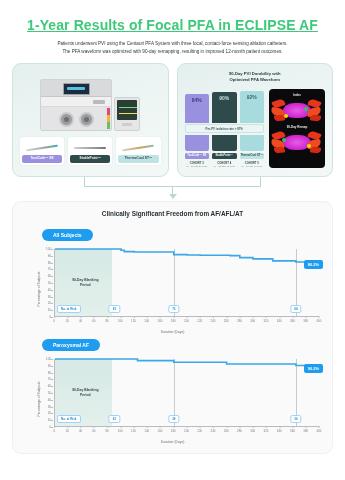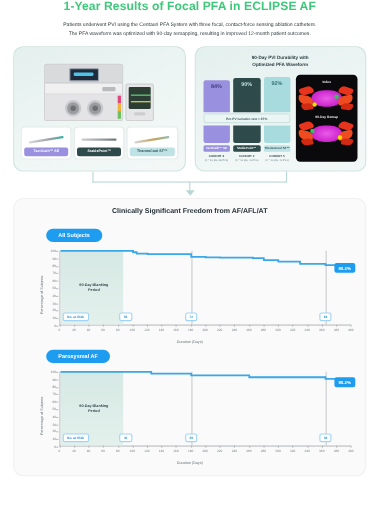--- a/index.html
+++ b/index.html
@@ -7,21 +7,21 @@
     width: 345px; height: 480px;
     background: #ffffff;
     font-family: "Liberation Sans", sans-serif;
     overflow: hidden;
   }
   .page { position: relative; width: 345px; height: 480px; background:#fff; }
 
   
   .hdr-title {
     text-align:center; color:#3ec97a; font-weight:700;
-    font-size:11px; letter-spacing:.1px; 
+    font-size:14px; letter-spacing:.1px; padding-top:17px;text-decoration:underline;
   }
   .hdr-sub {
     text-align:center; color:#2f3a3d; font-size:4.6px; line-height:1.75;
     padding:7px 14px 0 14px; font-weight:400;
   }
 
   
   .panels { display:flex; gap:8px; padding:7px 12px 0 12px; align-items:stretch; }
   .panel {
     flex:1; border-radius:9px; border:1px solid #cfe3e0;

